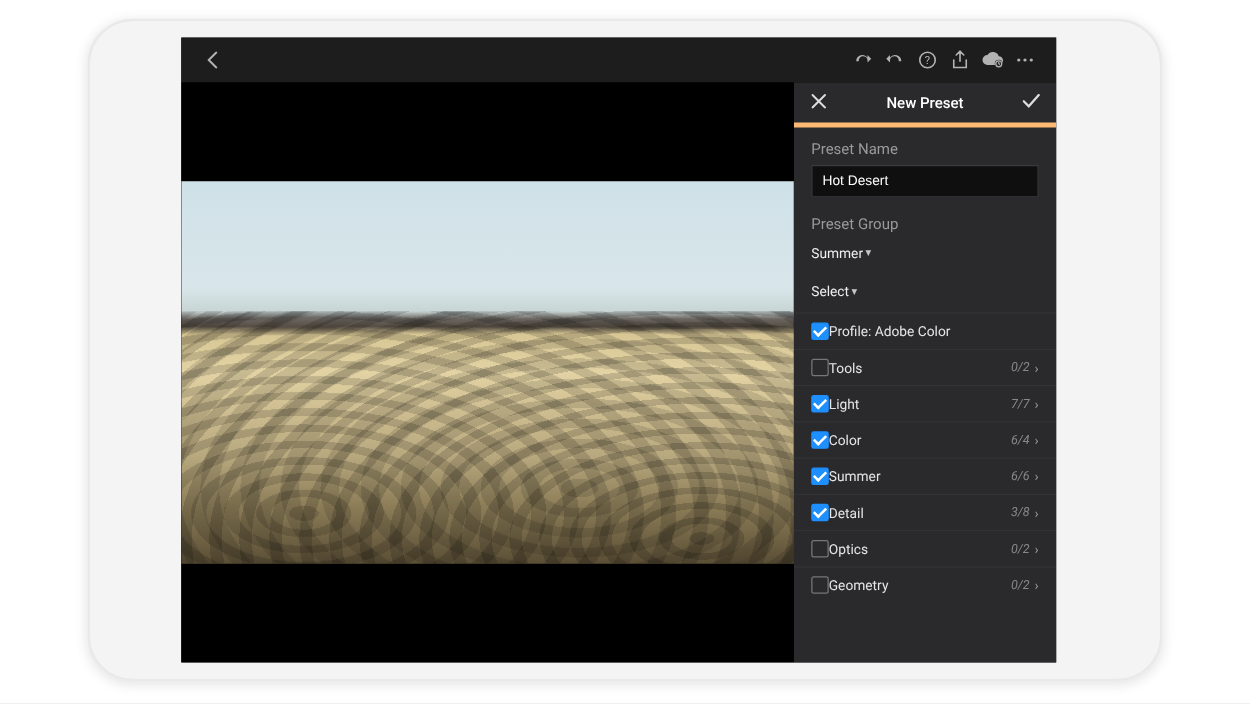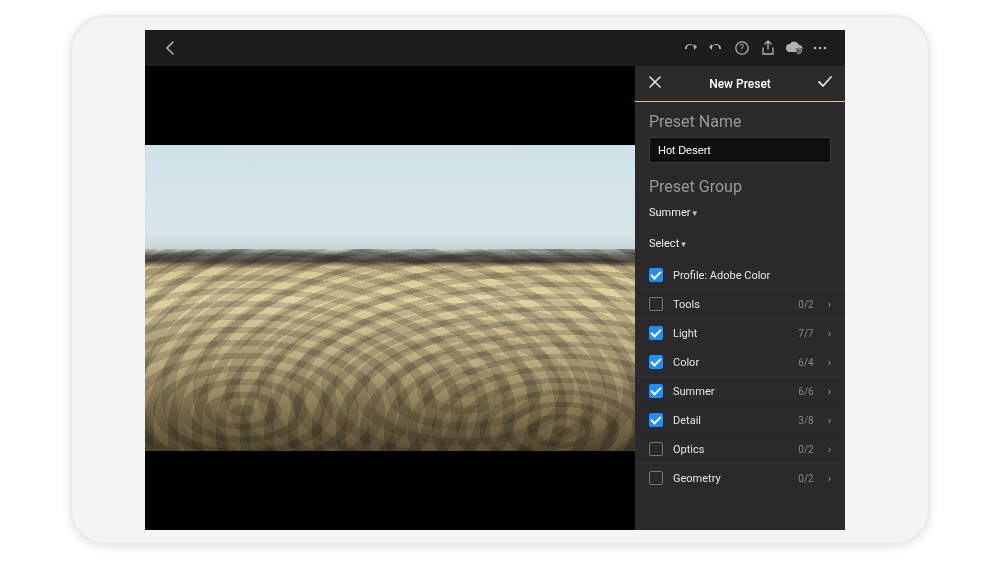--- a/index.html
+++ b/index.html
@@ -118,35 +118,35 @@
     font-size: 11px;
     display: flex;
     flex-direction: column;
     overflow-y: auto;
   }
   .panel-header {
     height: 36px;
     display: flex;
     align-items: center;
     padding: 0 12px;
-    border-bottom: 1px solid #fdba74;
+    border-bottom: 4px solid #fdba74;
   }
   .panel-header .title {
     flex: 1;
     text-align: center;
     font-size: 12px;
     color: #fff;
     font-weight: 500;
   }
   .panel-header .x, .panel-header .check { cursor: pointer; width:16px; text-align:center; }
   .section {
     padding: 10px 14px 4px;
   }
   .section-label {
-    font-size: 16px;
+    font-size: 12px;
     color: #999;
     margin-bottom: 6px;
   }
   .text-input {
     width: 100%;
     background: #0f0f10;
     border: 1px solid #3a3a3d;
     color: #fff;
     padding: 6px 8px;
     font-size: 11px;
@@ -164,21 +164,20 @@
     font-size: 9px;
     opacity: .8;
   }
   .option-list {
     padding: 2px 0 6px;
   }
   .option-row {
     display: flex;
     align-items: center;
     padding: 7px 14px;
-    gap: 10px;
     cursor: pointer;
     border-top: 1px solid #323235;
     justify-content: space-between;
   }
   .option-row:first-child { border-top: 1px solid #323235; }
   .checkbox {
     width: 14px;
     height: 14px;
     border: 1.5px solid #777;
     border-radius: 2px;
@@ -200,20 +199,21 @@
     border-width: 0 2px 2px 0;
     transform: rotate(45deg);
   }
   .opt-label {
     flex: 1;
     color: #e5e5e5;
   }
   .opt-count {
     color: #888;
     font-size: 10px;
+    font-style: italic;
   }
   .opt-chev {
     color: #999;
     font-size: 11px;
     margin-left: 4px;
   }
 </style>
 </head>
 <body>
 

